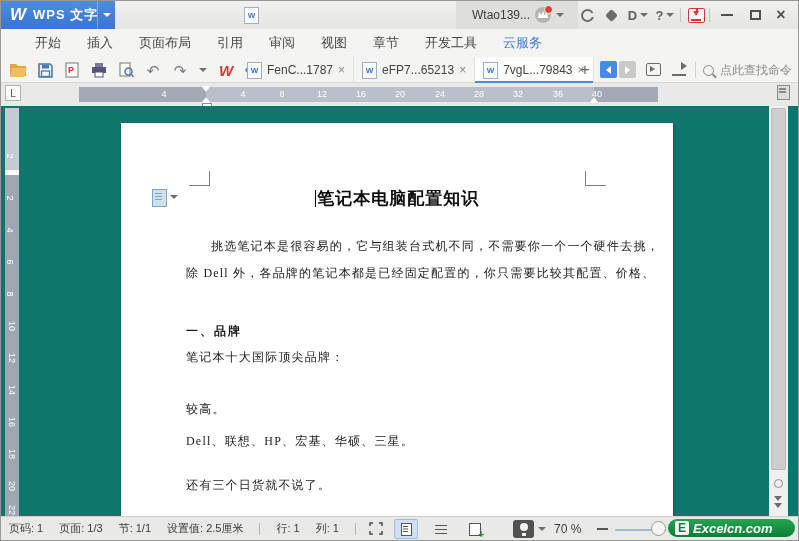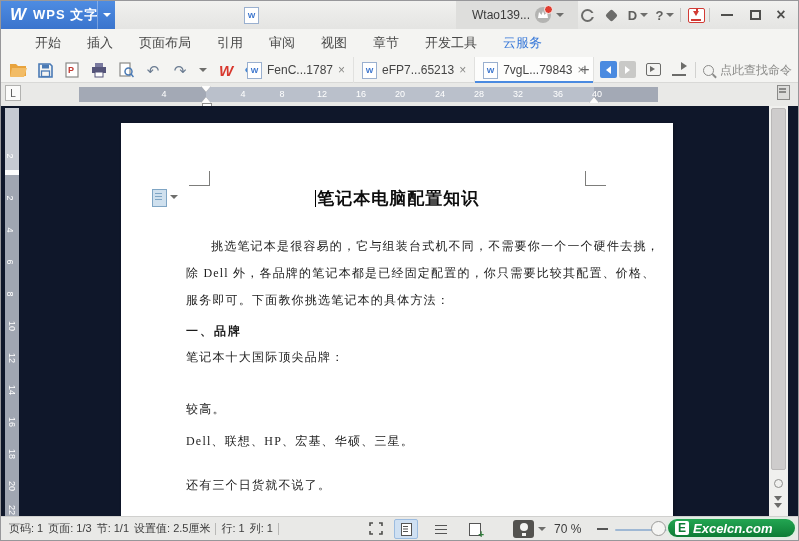--- a/index.html
+++ b/index.html
@@ -73,21 +73,21 @@
   .hruler{position:absolute;left:78px;top:4px;width:579px;height:15px;background:#a3a9b5;}
   .hzone{position:absolute;left:127px;top:0;width:388px;height:15px;background:#bac0cb;}
   .hnum{position:absolute;top:2px;transform:translateX(-50%);color:#fff;font-size:9px;line-height:11px;}
   .ind-first{position:absolute;left:122px;top:-1px;width:0;height:0;border-left:5px solid transparent;border-right:5px solid transparent;border-top:6px solid #fdfdfd;filter:drop-shadow(0 0 .5px #777);}
   .ind-hang{position:absolute;left:122px;bottom:-1px;width:0;height:0;border-left:5px solid transparent;border-right:5px solid transparent;border-bottom:6px solid #fdfdfd;filter:drop-shadow(0 0 .5px #777);}
   .ind-box{position:absolute;left:123px;top:16px;width:8px;height:5px;background:#fdfdfd;border:1px solid #8f8f8d;}
   .ind-right{position:absolute;left:510px;bottom:-1px;width:0;height:0;border-left:5px solid transparent;border-right:5px solid transparent;border-bottom:6px solid #fdfdfd;filter:drop-shadow(0 0 .5px #777);}
   .ruler-toggle{position:absolute;right:8px;top:2px;width:13px;height:15px;border:1.5px solid #8a8a88;background:#dcdcda;box-sizing:border-box;}
   .ruler-toggle:after{content:"";position:absolute;left:1px;top:2px;width:7px;height:1.5px;background:#8a8a88;box-shadow:0 3px 0 #8a8a88;}
   
-  .docarea{position:absolute;left:0;top:105px;right:0;bottom:24px;background:#0f172a;overflow:hidden;}
+  .docarea{position:absolute;left:0;top:105px;right:0;bottom:24px;background:#0f766e;overflow:hidden;}
   .vr-top{position:absolute;left:4px;top:2px;width:14px;height:62px;background:#c6cad2;}
   .vr-notch{position:absolute;left:4px;top:64px;width:14px;height:5px;background:#fdfdfd;}
   .vr-main{position:absolute;left:4px;top:69px;width:14px;height:343px;background:#a0a6b2;}
   .vnum{position:absolute;left:6px;color:#fff;font-size:9px;transform:rotate(90deg);transform-origin:center;}
   .page{position:absolute;left:120px;top:17px;width:552px;height:500px;background:#fff;box-shadow:1px 1px 3px rgba(0,0,0,.28);}
   .crop-l{position:absolute;left:68px;top:48px;width:20px;height:14px;border-right:1px solid #7d7d7b;border-bottom:1px solid #7d7d7b;}
   .crop-r{position:absolute;left:464px;top:48px;width:20px;height:14px;border-left:1px solid #7d7d7b;border-bottom:1px solid #7d7d7b;}
   .style-widget{position:absolute;left:31px;top:66px;display:flex;align-items:flex-start;gap:3px;}
   .style-doc{width:13px;height:16px;background:#cfe0ee;border:1px solid #7fa5c4;position:relative;}
   .style-doc:after{content:"";position:absolute;left:2px;top:3px;width:7px;height:1px;background:#7fa5c4;box-shadow:0 3px 0 #7fa5c4,0 6px 0 #7fa5c4;}
@@ -101,21 +101,21 @@
   .sperr{text-decoration:underline;text-decoration-style:wavy;text-decoration-color:#e03c2f;text-decoration-thickness:1px;}
   .scrollbar{position:absolute;right:10px;top:0;bottom:0;width:19px;background:#f0f0ee;}
   .sthumb{position:absolute;left:2px;right:2px;top:2px;height:360px;background:#cecECC;background:#cecccc;border:1px solid #bab8b8;border-radius:2px;}
   .browse-ball{position:absolute;left:5px;bottom:28px;width:9px;height:9px;border:1.5px solid #8f8f8d;border-radius:50%;box-sizing:border-box;}
   .dbl-down{position:absolute;left:5px;bottom:6px;width:9px;height:14px;}
   .dbl-down i{position:absolute;left:0;width:0;height:0;border-left:4.5px solid transparent;border-right:4.5px solid transparent;border-top:5px solid #6c6c6a;}
   .dbl-down i:nth-child(2){top:7px;}
   
   .statusbar{position:absolute;left:0;bottom:0;right:0;height:24px;background:#e9e9e7;border-top:1px solid #d0d0ce;
              font-size:11px;color:#3c3c3c;box-sizing:border-box;}
-  .sb-left{position:absolute;left:8px;top:0;height:23px;display:flex;align-items:center;gap:5px;}
+  .sb-left{position:absolute;left:8px;top:0;height:23px;display:flex;align-items:center;gap:16px;}
   .sb-sep{width:1px;height:12px;background:#b8b8b6;}
   .fs-ic{position:absolute;left:368px;top:5px;width:14px;height:13px;}
   .fs-ic svg{display:block;}
   .view-btn{position:absolute;top:2px;width:24px;height:20px;display:flex;align-items:center;justify-content:center;border-radius:2px;}
   .view-btn.sel{background:#cfe0f2;border:1px solid #9cbce0;box-sizing:border-box;}
   .pg-ic{width:11px;height:13px;border:1.5px solid #555;box-sizing:border-box;position:relative;background:#fff;}
   .pg-ic:after{content:"";position:absolute;left:1px;top:2px;width:5px;height:1px;background:#555;box-shadow:0 2.5px 0 #555,0 5px 0 #555;}
   .ol-ic{width:12px;height:11px;position:relative;}
   .ol-ic:before{content:"";position:absolute;left:0;top:1px;width:12px;height:1.5px;background:#555;box-shadow:0 4px 0 #555,0 8px 0 #555;}
   .wb-ic{width:12px;height:13px;border:1.5px solid #555;box-sizing:border-box;position:relative;background:#fff;}
@@ -332,21 +332,20 @@
       <i class="crop-l"></i>
       <i class="crop-r"></i>
       <div class="style-widget">
         <span class="style-doc"></span>
         <i class="tri-down gray" style="margin-top:6px;"></i>
       </div>
       <div class="doc-title"><i class="cursor"></i><span>笔记本电脑配置知识</span></div>
 
       <div class="bl indent" style="top:115px;">挑选笔记本是很容易的，它与组装台式机不同，不需要你一个一个硬件去挑，</div>
       <div class="bl" style="top:142px;">除 Dell 外，各品牌的笔记本都是已经固定配置的，你只需要比较其配置、价格、</div>
-      <div class="bl" style="top:169px;">服务即可。下面教你挑选笔记本的具体方法：</div>
       <div class="bl bold" style="top:200px;">一、品牌</div>
       <div class="bl" style="top:226px;">笔记本十大国际顶尖品牌：</div>
       <div class="bl" style="top:278px;">较高。</div>
       <div class="bl" style="top:310px;">Dell、联想、HP、宏基、华硕、三星。</div>
       <div class="bl" style="top:354px;">还有三个日货就不说了。</div>
     </div>
 
     <div class="scrollbar">
       <div class="sthumb"></div>
       <span class="browse-ball"></span>

